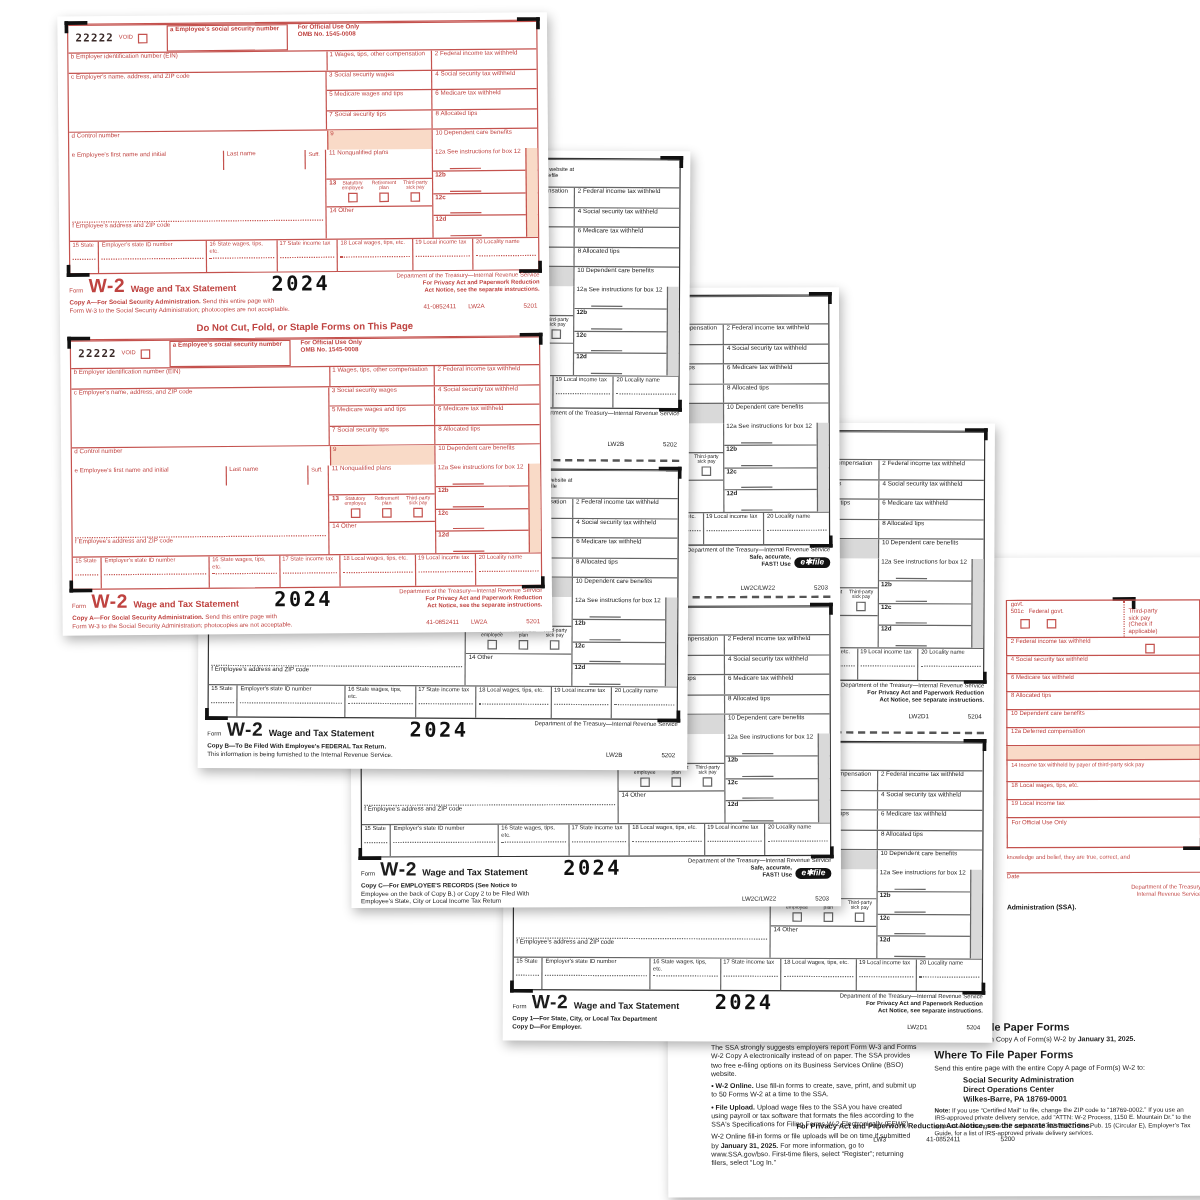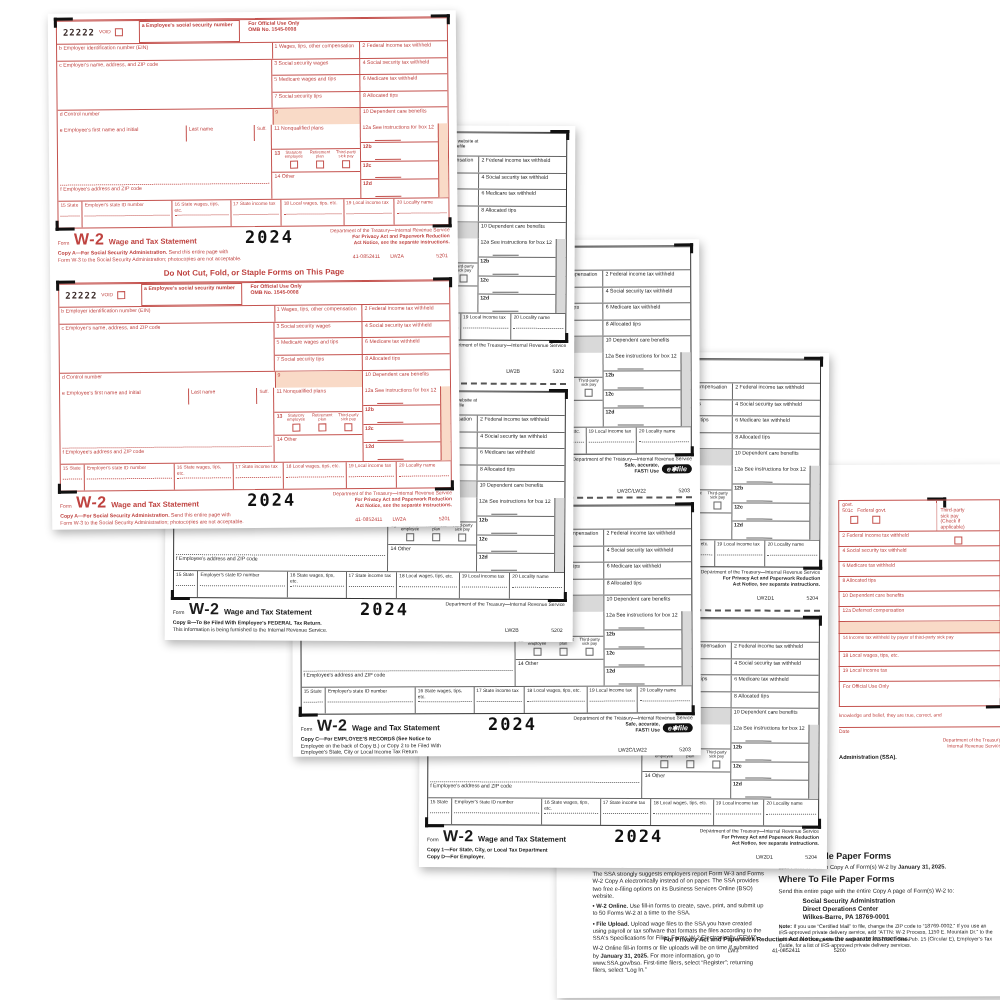--- a/index.html
+++ b/index.html
@@ -72,21 +72,21 @@
   .efile-visit{font-size:4.6px;color:#1c1c1c;width:64px;line-height:1.1;}
   .notice{display:none;position:absolute;top:-1px;left:-1px;width:56%;padding:1px 3px;border:1px solid #333;background:#fff;font-size:4.3px;color:#1c1c1c;z-index:3;box-sizing:border-box;}
   .sheet.notice-top .notice{display:block;}
   
   .w2-footer{position:relative;color:var(--txt);margin-top:2px;height:36px;}
   .f-main{display:flex;align-items:flex-start;}
   .f-left{width:43%;white-space:nowrap;}
   .f-form{font-size:5px;}
   .f-num{font-size:16px;font-weight:800;letter-spacing:.5px;}
   .f-title{font-size:7.5px;font-weight:bold;}
-  .f-year{width:22%;text-align:center;font-family:"DejaVu Sans Mono",monospace;font-size:17px;font-weight:bold;color:#111;letter-spacing:2px;margin-top:-2px;}
+  .f-year{width:22%;text-align:left;font-family:"DejaVu Sans Mono",monospace;font-size:17px;font-weight:bold;color:#111;letter-spacing:2px;margin-top:-2px;}
   .f-right{flex:1;text-align:right;font-size:4.9px;line-height:1.25;}
   .f-privacy{font-weight:bold;white-space:pre-line;}
   .f-safe{display:none;justify-content:flex-end;align-items:center;gap:3px;font-weight:bold;white-space:pre-line;text-align:right;}
   .sheet.footer-efile .f-safe{display:flex;}
   .f-copy{position:relative;font-size:5.2px;line-height:1.25;padding-right:96px;margin-top:1px;}
   .f-copy-bold{font-weight:bold;white-space:pre-line;}
   .f-copy-rest{white-space:pre-line;}
   .f-codes{position:absolute;right:46px;bottom:1px;}
   .f-codes span{margin-left:10px;}
   .f-code-r{position:absolute;right:2px;bottom:1px;}

